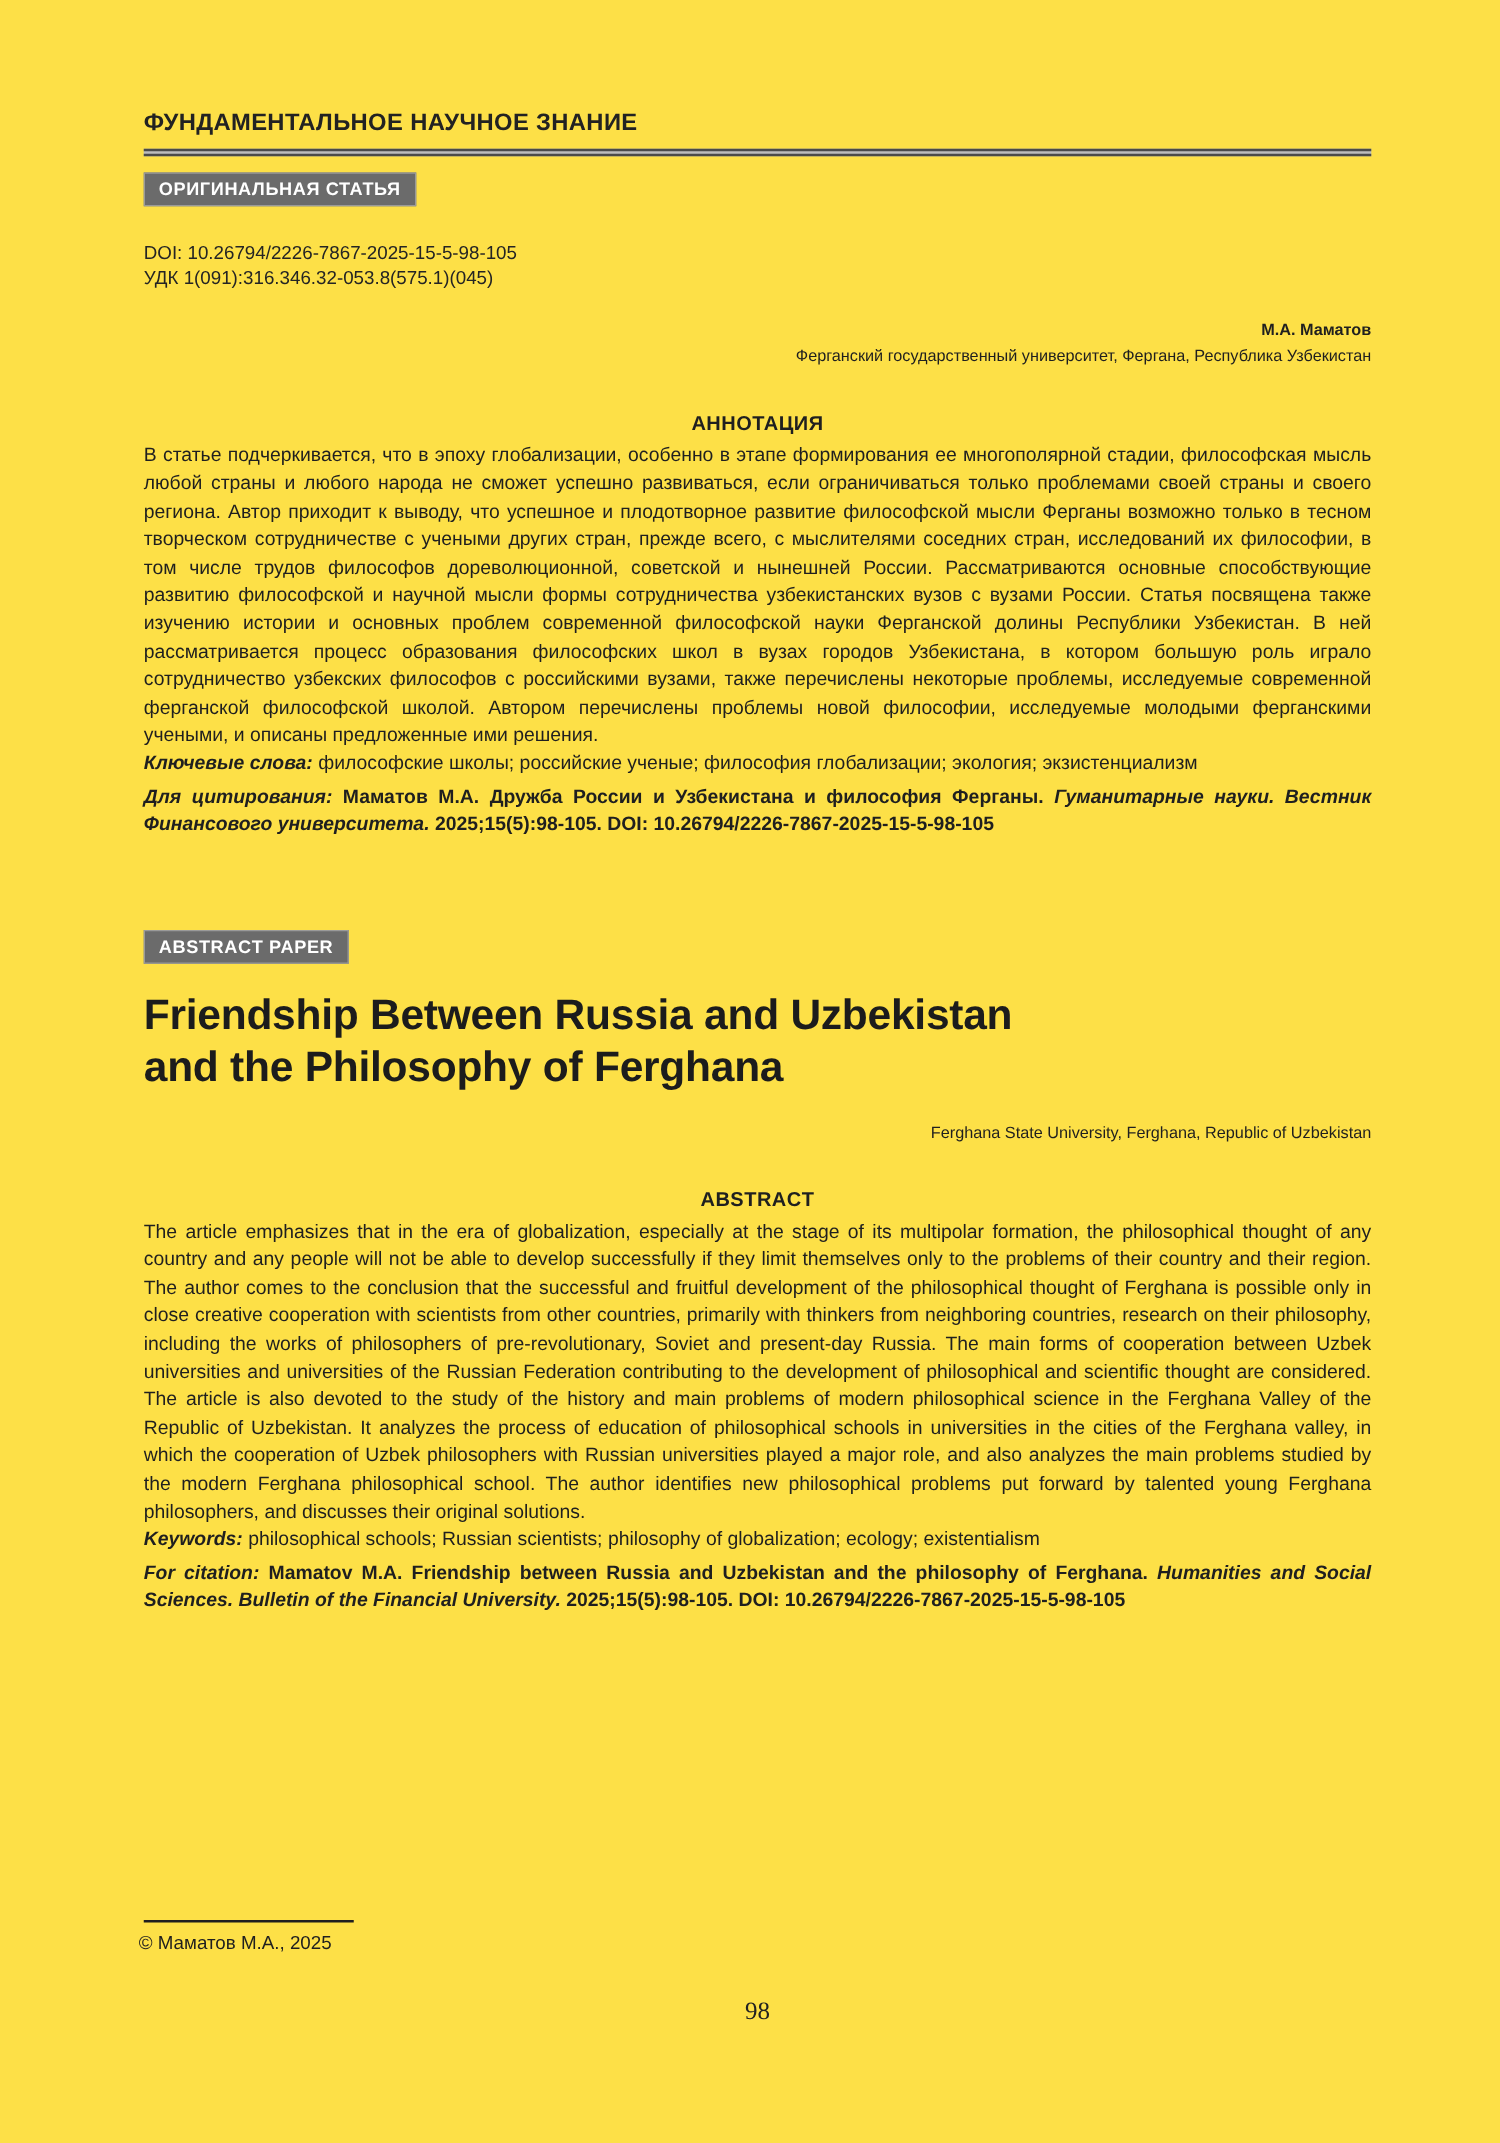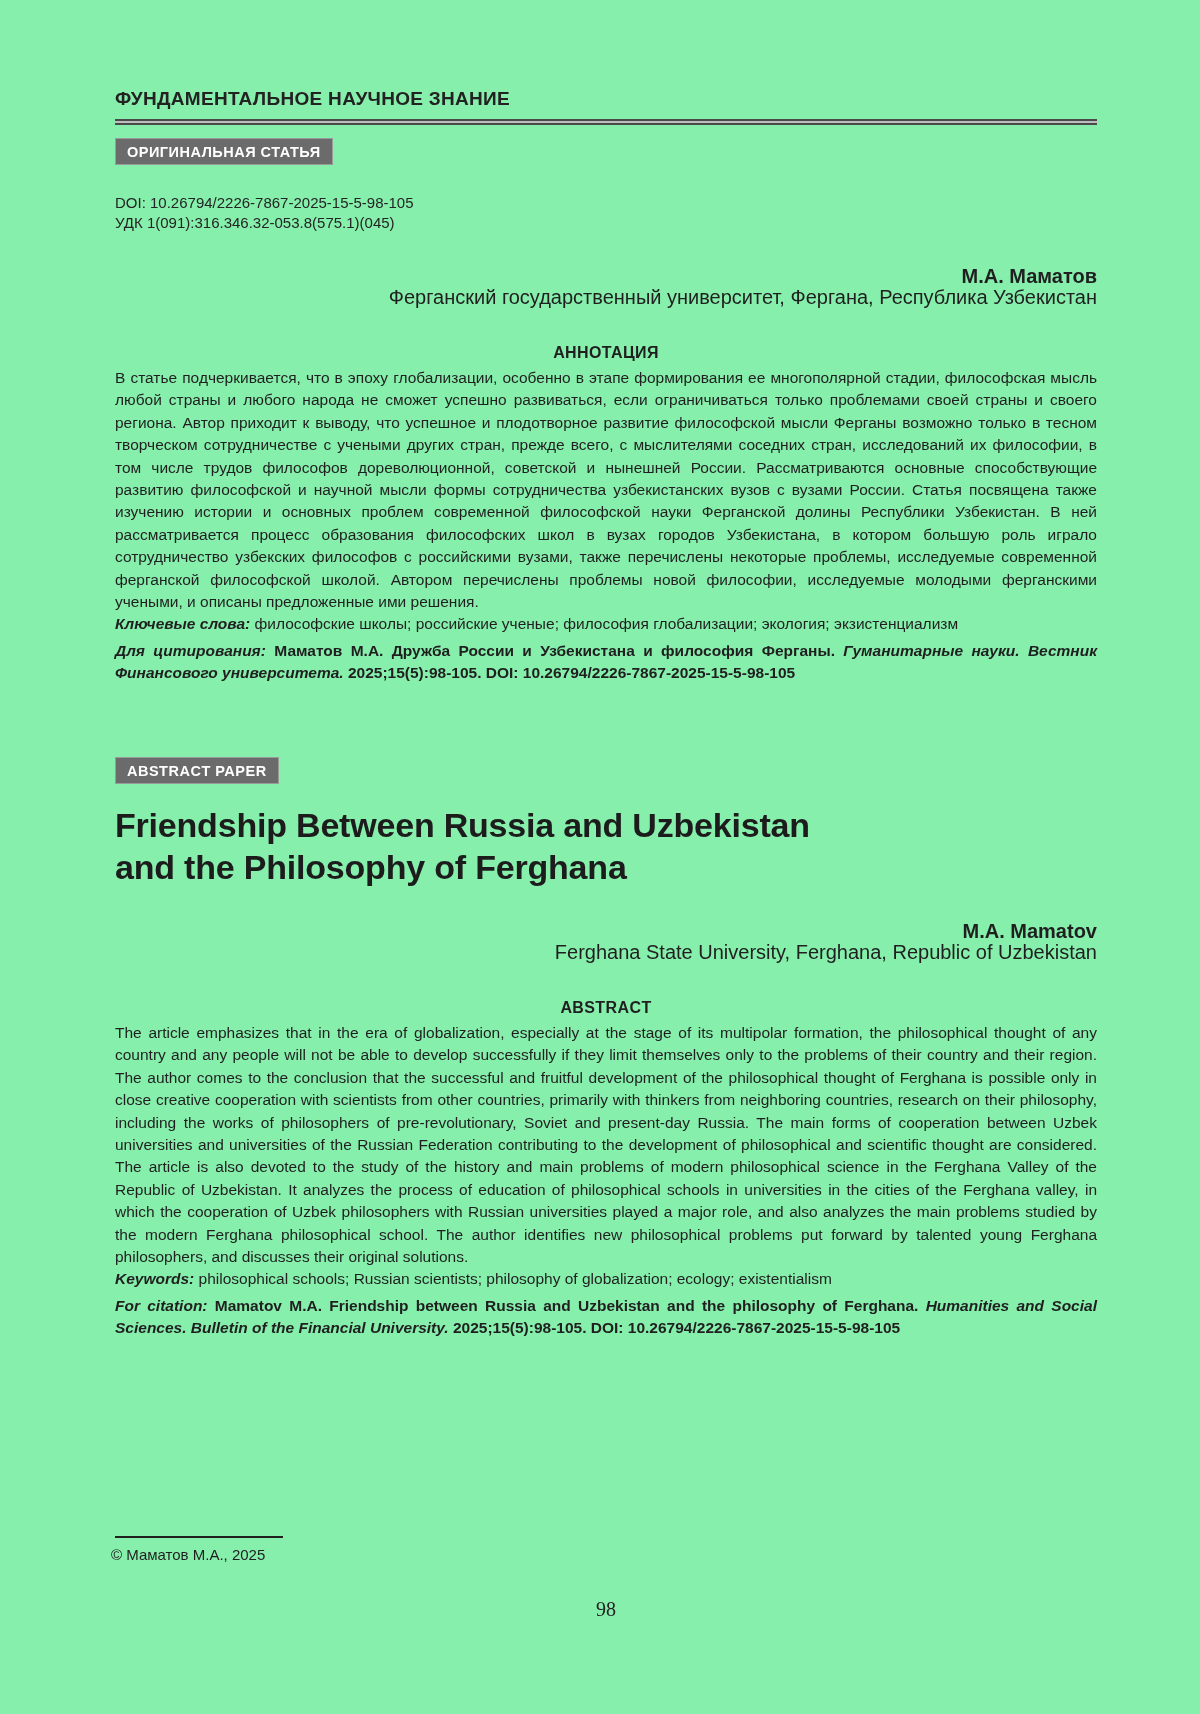--- a/index.html
+++ b/index.html
@@ -3,21 +3,21 @@
 <meta charset="utf-8">
 <style>
   * { margin:0; padding:0; box-sizing:border-box; }
   html,body { background:#ffffff; }
   body {
     width:1200px; height:1714px;
     font-family:"Liberation Sans", sans-serif;
     color:#1f1f1f;
     -webkit-font-smoothing:antialiased;
   }
-  .page { position:relative; width:1200px; height:1714px; overflow:hidden; background:#86efac; }
+  .page { position:relative; width:1200px; height:1714px; overflow:hidden; background:#fde047; }
   .content { position:absolute; left:115px; top:0; width:982px; }
 
   .section-header {
     margin-top:88px;
     font-size:19px; font-weight:bold; letter-spacing:0.3px;
     color:#222;
   }
   .header-rule {
     margin-top:9px; height:6px;
     border-top:2px solid #4a4a4a; border-bottom:2px solid #4a4a4a;
@@ -40,21 +40,21 @@
     font-size:33px; line-height:40px; font-weight:bold; letter-spacing:-0.2px;
     color:#1c1c1c;
   }
   .title-en {
     margin-top:20px;
     font-size:34px; line-height:42px; font-weight:bold; letter-spacing:-0.2px;
     color:#1c1c1c;
     white-space:pre-line;
   }
 
-  .byline { margin-top:33px; text-align:right; font-size:20px; line-height:21px; }
+  .byline { margin-top:20px; text-align:right; font-size:13px; line-height:21px; }
   .byline .author { font-weight:bold; }
 
   .abs-heading { margin-top:36px; text-align:center; font-size:16px; font-weight:bold; letter-spacing:0.4px; }
 
   .abstract {
     margin-top:5px;
     font-size:15.5px; line-height:22.4px;
     text-align:justify;
   }
   .kw-line { font-size:15.5px; line-height:22.4px; text-align:justify; }
@@ -114,21 +114,20 @@
     <p class="citation"><span class="label">Для цитирования: </span><span>Маматов М.А. Дружба России и Узбекистана и философия Ферганы. </span><span class="journal">Гуманитарные науки. Вестник Финансового университета. </span><span>2025;15(5):98-105. DOI: 10.26794/2226-7867-2025-15-5-98-105</span></p>
 
     <div>
       <span class="badge badge-en">ABSTRACT PAPER</span>
     </div>
 
     <h1 class="title-en">Friendship Between Russia and Uzbekistan
 and the Philosophy of Ferghana</h1>
 
     <div class="byline">
-      <div class="author">M.A. Mamatov</div>
       <div>Ferghana State University, Ferghana, Republic of Uzbekistan</div>
     </div>
 
     <div class="abs-heading">ABSTRACT</div>
 
     <p class="abstract">The article emphasizes that in the era of globalization, especially at the stage of its multipolar formation, the philosophical thought of any country and any people will not be able to develop successfully if they limit themselves only to the problems of their country and their region. The author comes to the conclusion that the successful and fruitful development of the philosophical thought of Ferghana is possible only in close creative cooperation with scientists from other countries, primarily with thinkers from neighboring countries, research on their philosophy, including the works of philosophers of pre-revolutionary, Soviet and present-day Russia. The main forms of cooperation between Uzbek universities and universities of the Russian Federation contributing to the development of philosophical and scientific thought are considered. The article is also devoted to the study of the history and main problems of modern philosophical science in the Ferghana Valley of the Republic of Uzbekistan. It analyzes the process of education of philosophical schools in universities in the cities of the Ferghana valley, in which the cooperation of Uzbek philosophers with Russian universities played a major role, and also analyzes the main problems studied by the modern Ferghana philosophical school. The author identifies new philosophical problems put forward by talented young Ferghana philosophers, and discusses their original solutions.</p>
     <p class="kw-line"><span class="bi">Keywords: </span><span>philosophical schools; Russian scientists; philosophy of globalization; ecology; existentialism</span></p>
 
     <p class="citation"><span class="label">For citation: </span><span>Mamatov M.A. Friendship between Russia and Uzbekistan and the philosophy of Ferghana. </span><span class="journal">Humanities and Social Sciences. Bulletin of the Financial University. </span><span>2025;15(5):98-105. DOI: 10.26794/2226-7867-2025-15-5-98-105</span></p>
 

